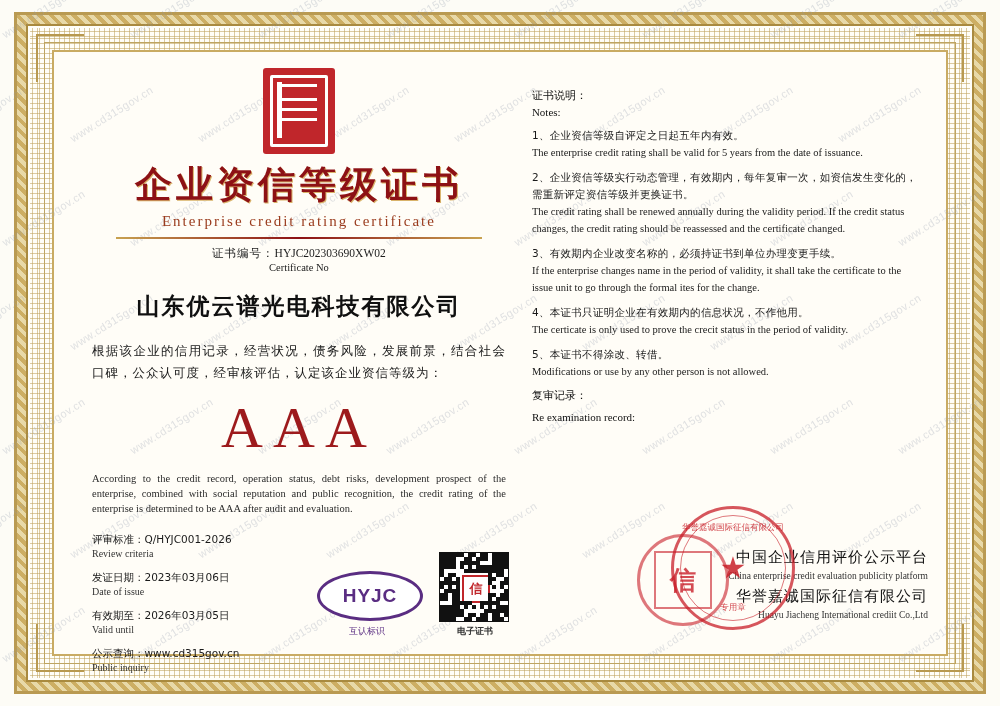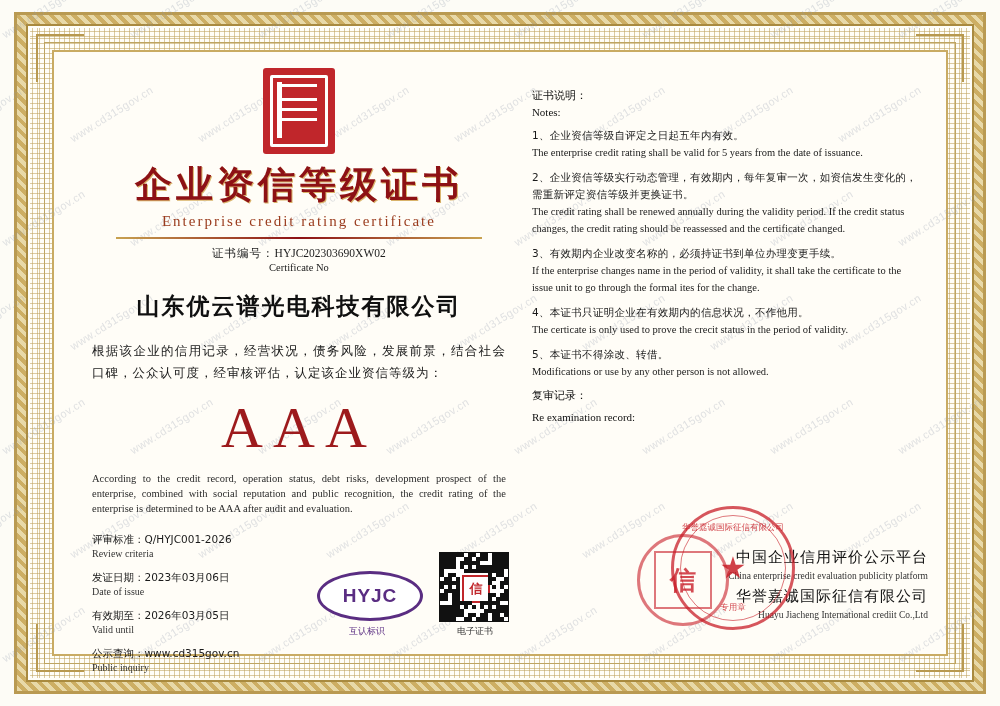--- a/index.html
+++ b/index.html
@@ -143,21 +143,21 @@
   }
   .badge-cap{font-size:9px;color:#5a2d82;margin-top:4px;font-family:"DejaVu Sans", sans-serif;}
   .qr{width:72px;text-align:center;}
   .qr-img{width:68px;height:68px;background:#fff;border:1px solid #111;position:relative;}
   .qr-cell{position:absolute;background:#111;}
   .qr-center{
     position:absolute;left:22px;top:22px;width:24px;height:24px;background:#fff;
     border:2px solid #c0262b;display:flex;align-items:center;justify-content:center;
     color:#c0262b;font-size:13px;font-weight:bold;font-family:"DejaVu Sans", sans-serif;
   }
-  .qr-cap{font-size:9px;color:#333;margin-top:3px;font-family:"DejaVu Sans", sans-serif;}
+  .qr-cap{font-size:9px;color:#333;margin-top:3px;font-family:"DejaVu Sans", sans-serif;font-weight:bold;}
 
   
   .notes-head{font-size:11px;color:#111;font-family:"DejaVu Sans", sans-serif;margin-bottom:3px;}
   .notes-head-en{font-size:11px;color:#111;font-family:"Liberation Serif", serif;margin-bottom:9px;}
   .note{margin-bottom:8px;}
   .note .n-cn{font-size:10.5px;line-height:17px;color:#1a1a1a;font-family:"DejaVu Sans", sans-serif;letter-spacing:.3px;}
   .note .n-en{font-size:10.5px;line-height:17px;color:#1a1a1a;font-family:"Liberation Serif", serif;}
   .reexam{}
   .reexam .r-cn{font-size:11px;color:#111;font-family:"DejaVu Sans", sans-serif;}
   .reexam .r-en{font-size:11px;color:#111;font-family:"Liberation Serif", serif;margin-top:8px;}

